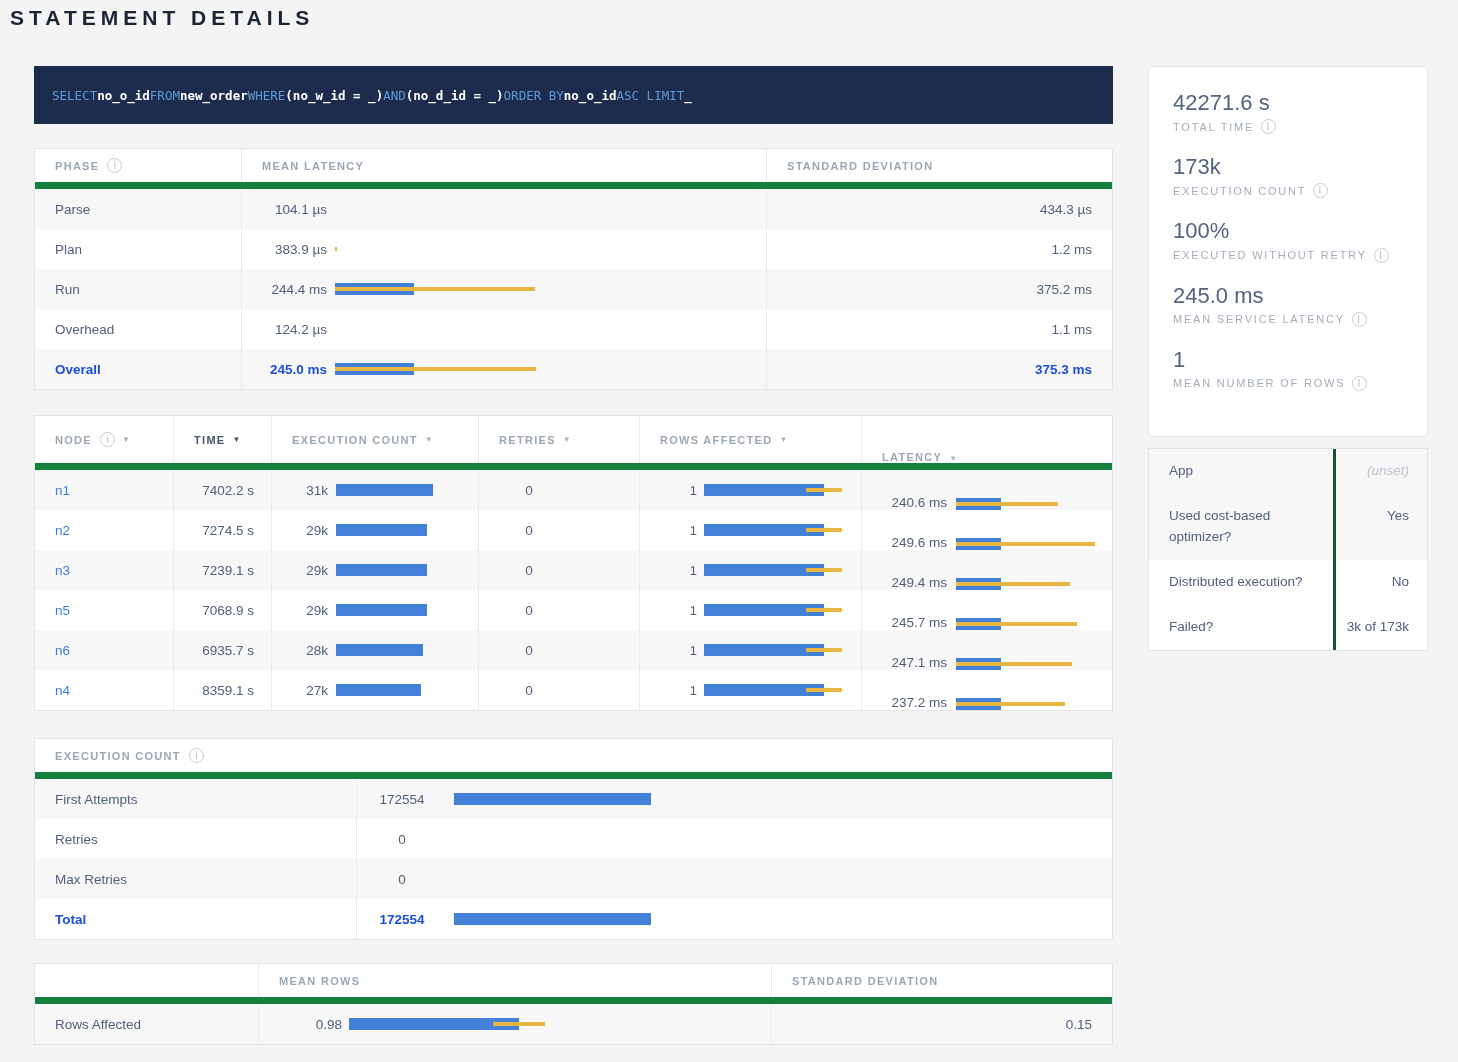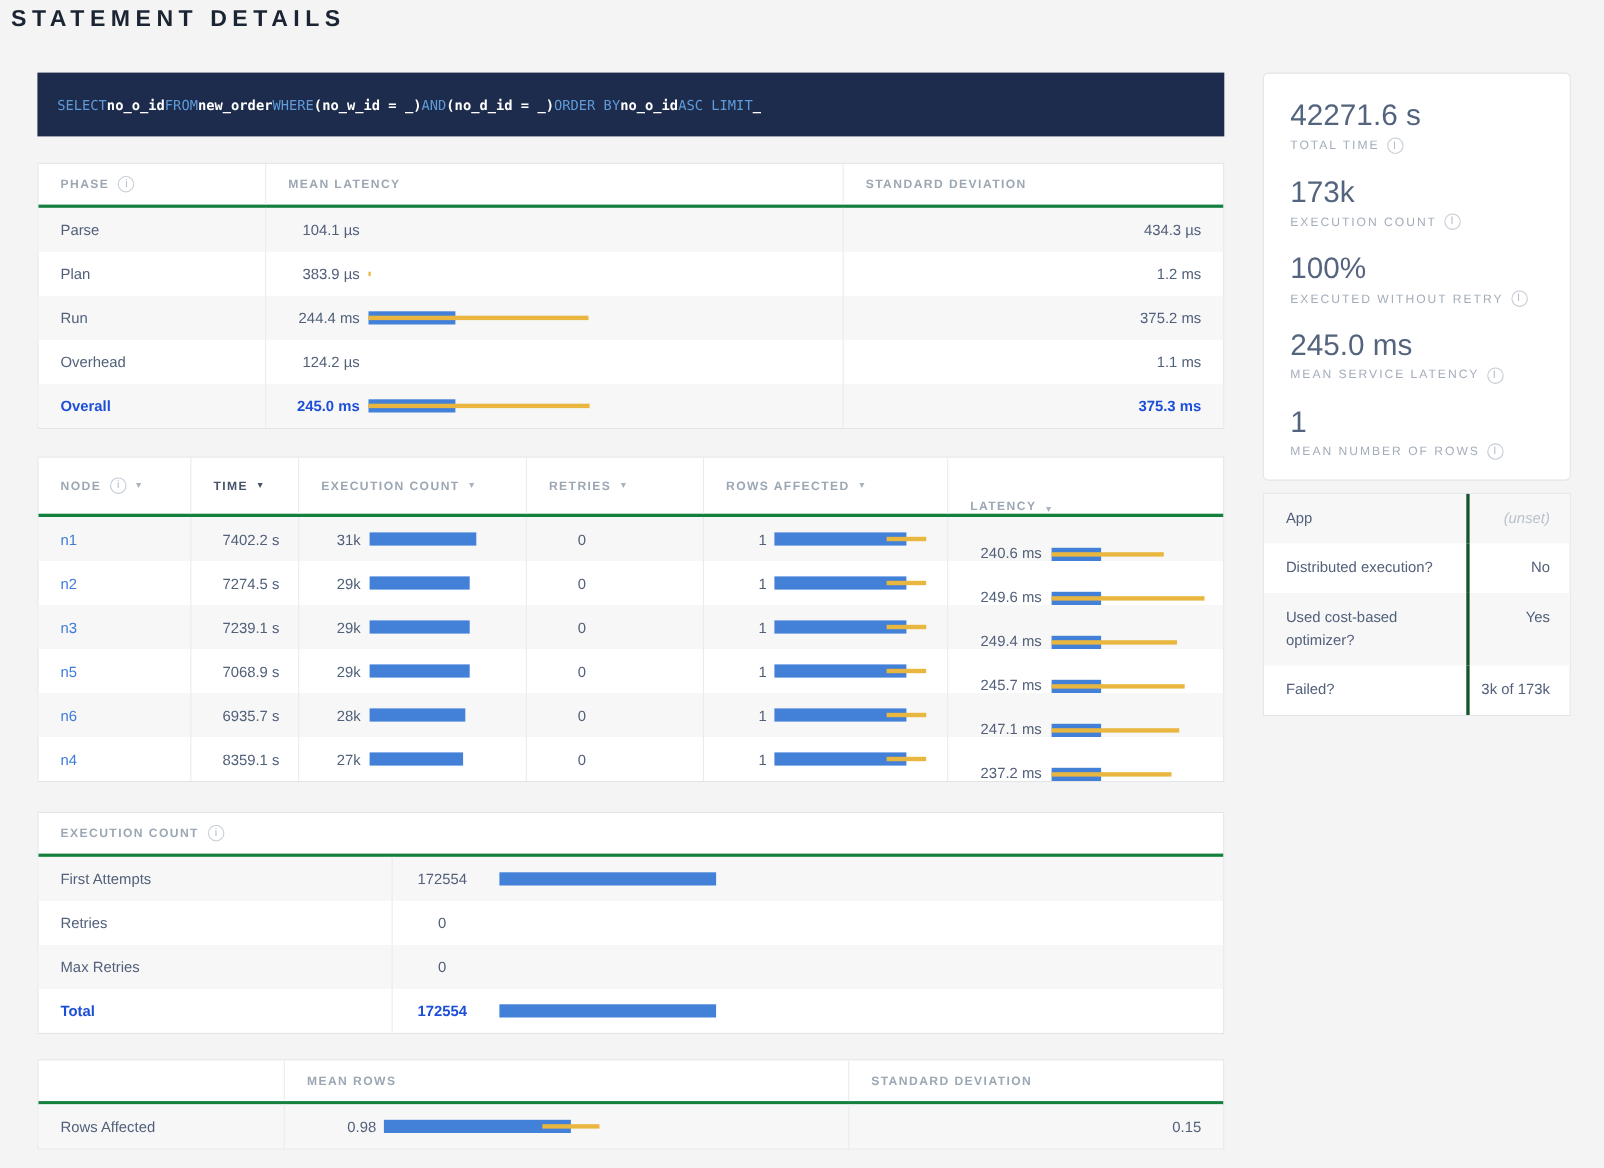--- a/index.html
+++ b/index.html
@@ -26,21 +26,21 @@
   }
   .sql-box .kw { color:#5f9bd8; }
   .sql-box .id { color:#ffffff; font-weight:700; }
 
   
   .tbl {
     position:absolute; left:34px; width:1079px;
     background:#fff; border:1px solid #e2e4e8;
   }
   .tr { display:flex; align-items:stretch; }
-  .tr.head { height:40px; border-bottom:3px solid #15803d; }
+  .tr.head { height:40px; border-bottom:7px solid #15803d; }
   .tr.data { height:40px; }
   .tr.stripe { background:#f7f7f8; }
   .cell { display:flex; align-items:center; }
   .cell.bl { border-left:1px solid #e9ebee; }
   .th-text {
     font-size:11px; font-weight:700; letter-spacing:1.3px;
     color:#9ca7b4; text-transform:uppercase;
   }
   .th-text.dark { color:#46536b; }
   .arr { font-size:8px; color:#a9b2bf; margin-left:7px; }
@@ -96,21 +96,21 @@
   .rows-tbl .r3 { flex:1; }
   .val-mr { width:83px; text-align:right; margin-right:7px; display:inline-block; }
 
   
   .stats-panel {
     position:absolute; left:1148px; top:66px; width:280px; height:371px;
     background:#fff; border:1px solid #e2e4e8; border-radius:5px;
     padding:24px 10px 0 24px;
   }
   .stat { margin-bottom:21px; }
-  .stat .v { font-size:27px; color:#54647e; line-height:1.1; }
+  .stat .v { font-size:22px; color:#54647e; line-height:1.1; }
   .stat .l {
     font-size:11px; letter-spacing:1.8px; color:#a3adba;
     margin-top:4px; display:flex; align-items:center; text-transform:uppercase;
   }
   .stat .l .info { margin-left:7px; }
 
   
   .details-panel {
     position:absolute; left:1148px; top:448px; width:280px;
     background:#fff; border:1px solid #e2e4e8;
@@ -545,25 +545,25 @@
         <span class="info">i</span>
       </div>
   </div>
 </div>
 
 <div class="details-panel">
   <div class="drow stripe">
     <div class="dlabel">App</div>
     <div class="dvalue"><span class="muted">(unset)</span></div>
   </div>
+  <div class="drow stripe">
+    <div class="dlabel">Used cost-based optimizer?</div>
+    <div class="dvalue"><span>Yes</span></div>
+  </div>
   <div class="drow">
     <div class="dlabel">Distributed execution?</div>
     <div class="dvalue"><span>No</span></div>
   </div>
-  <div class="drow stripe">
-    <div class="dlabel">Used cost-based optimizer?</div>
-    <div class="dvalue"><span>Yes</span></div>
-  </div>
   <div class="drow">
     <div class="dlabel">Failed?</div>
     <div class="dvalue" style="max-width:96px;"><span>3k of 173k</span></div>
   </div>
 </div>
 
 </body></html>

